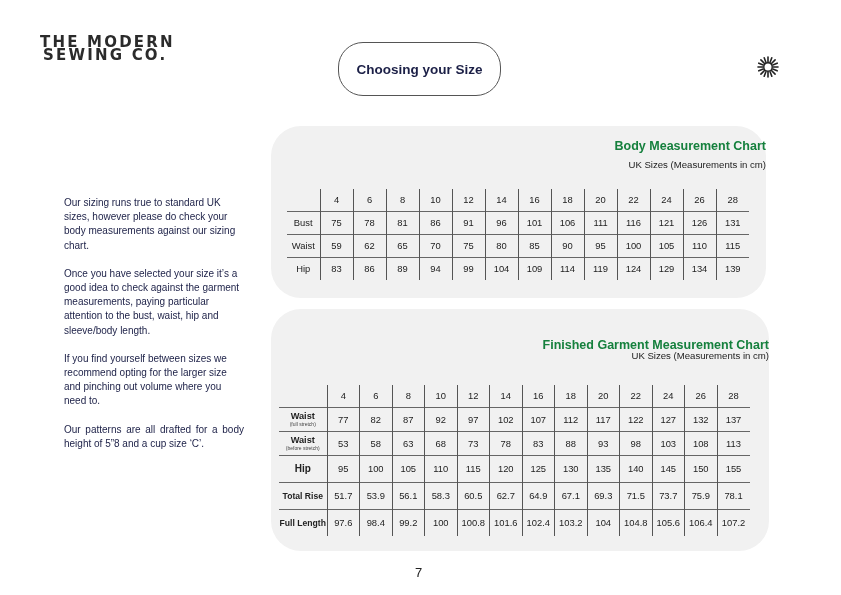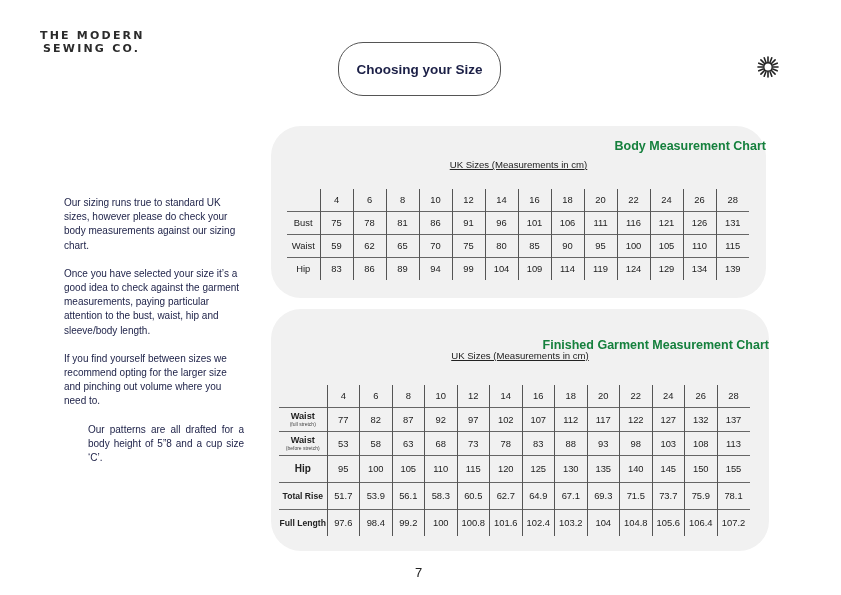--- a/index.html
+++ b/index.html
@@ -1,35 +1,35 @@
 <!DOCTYPE html>
 <html><head>
   <meta charset="utf-8">
   <style>
     * { margin: 0; padding: 0; box-sizing: border-box; }
     html, body { width: 841px; height: 595px; background: #ffffff; overflow: hidden; }
     body { position: relative; font-family: "Liberation Sans", sans-serif; color: #222; }
 
-    .brand { position: absolute; left: 40px; top: 29px; font-family: "DejaVu Sans", sans-serif; font-weight: bold; font-size: 11px; letter-spacing: 2.2px; line-height: 13px; color: #2b2b2b; }
+    .brand { position: absolute; left: 40px; top: 36px; font-family: "DejaVu Sans", sans-serif; font-weight: bold; font-size: 15px; letter-spacing: 2.2px; line-height: 13px; color: #2b2b2b; }
     .brand .l2 { padding-left: 3px; }
 
     .pill { position: absolute; left: 338px; top: 42px; width: 163px; height: 54px; border: 1px solid #555; border-radius: 25px; display: flex; align-items: center; justify-content: center; font-size: 13.5px; font-weight: bold; color: #1b1f46; cursor: pointer; }
 
     .sun { position: absolute; left: 757px; top: 56px; width: 22px; height: 22px; }
 
     .intro { position: absolute; left: 64px; top: 196px; width: 180px; font-size: 10px; line-height: 14.2px; color: #1b1f46; }
     .intro p { margin-bottom: 14px; }
-    .intro p.j { text-align: justify; margin-left: 24px; }
+    .intro p.j { text-align: justify; }
 
     .card { position: absolute; background: #f1f1f1; border-radius: 30px; }
     .card1 { left: 271px; top: 126px; width: 495px; height: 172px; }
     .card2 { left: 271px; top: 309px; width: 498px; height: 242px; }
 
     .card h2 { position: absolute; left: 0; right: 0; text-align: right; font-size: 12.5px; font-weight: bold; color: #15803d; }
-    .card .sub { position: absolute; left: 0; right: 0; text-align: center; font-size: 9.6px; color: #222; text-decoration: underline; }
+    .card .sub { position: absolute; left: 0; right: 0; text-align: right; font-size: 9.6px; color: #222; }
     .card1 h2 { top: 13px; }
     .card1 .sub { top: 33px; }
     .card2 h2 { top: 29px; }
     .card2 .sub { top: 41px; }
 
     table { position: absolute; border-collapse: collapse; font-size: 9.4px; color: #222; }
     td { text-align: center; padding: 0; }
     .t1 { left: 16px; top: 63px; }
     .t1 td { width: 33px; height: 23px; border-left: 1.2px solid #555; }
     .t1 td.rh { width: 33px; border-left: none; }

